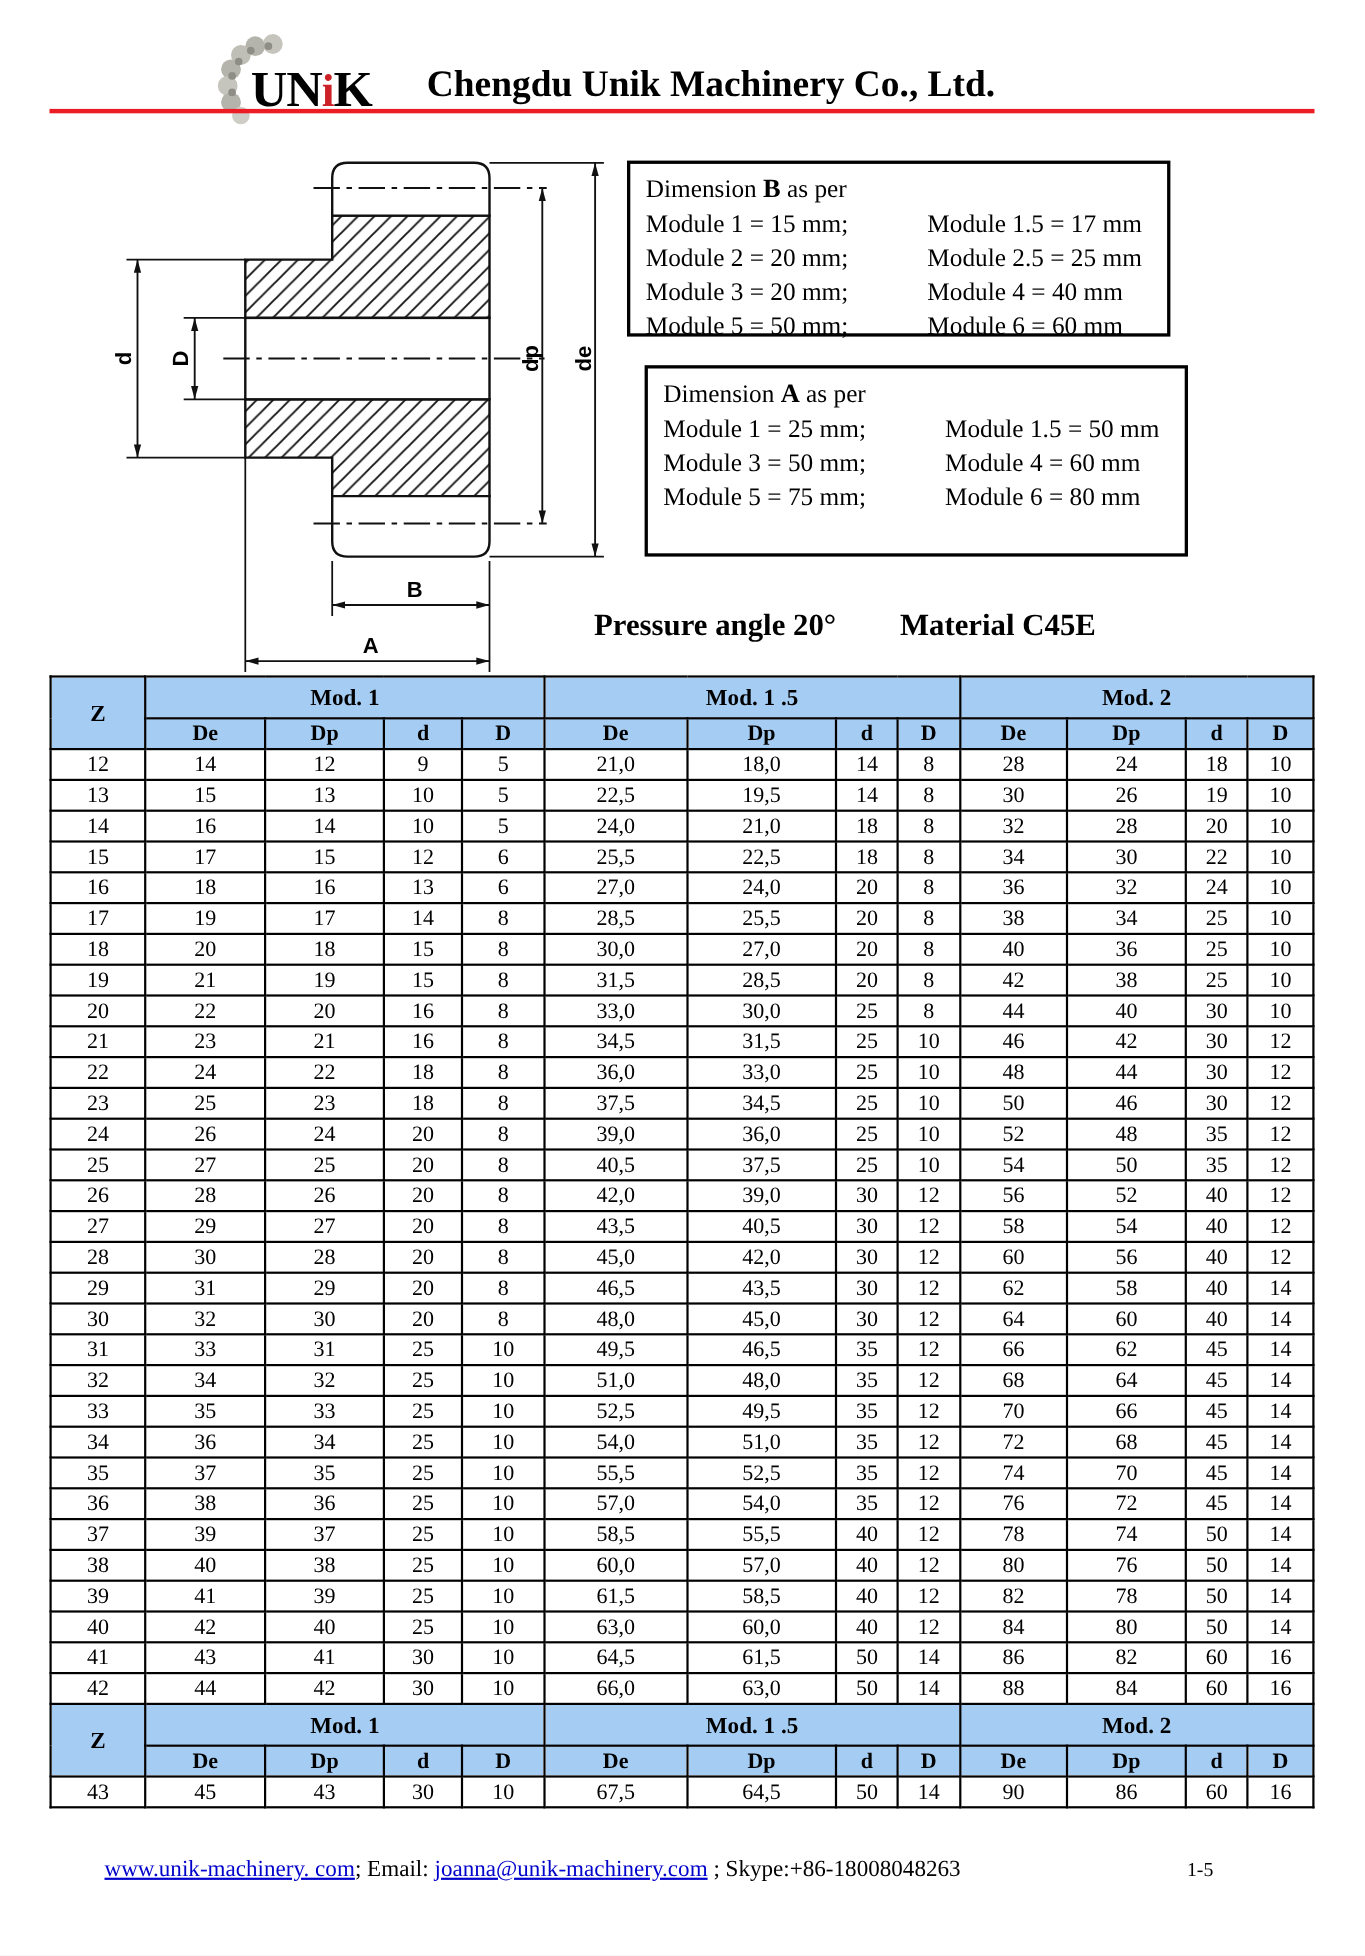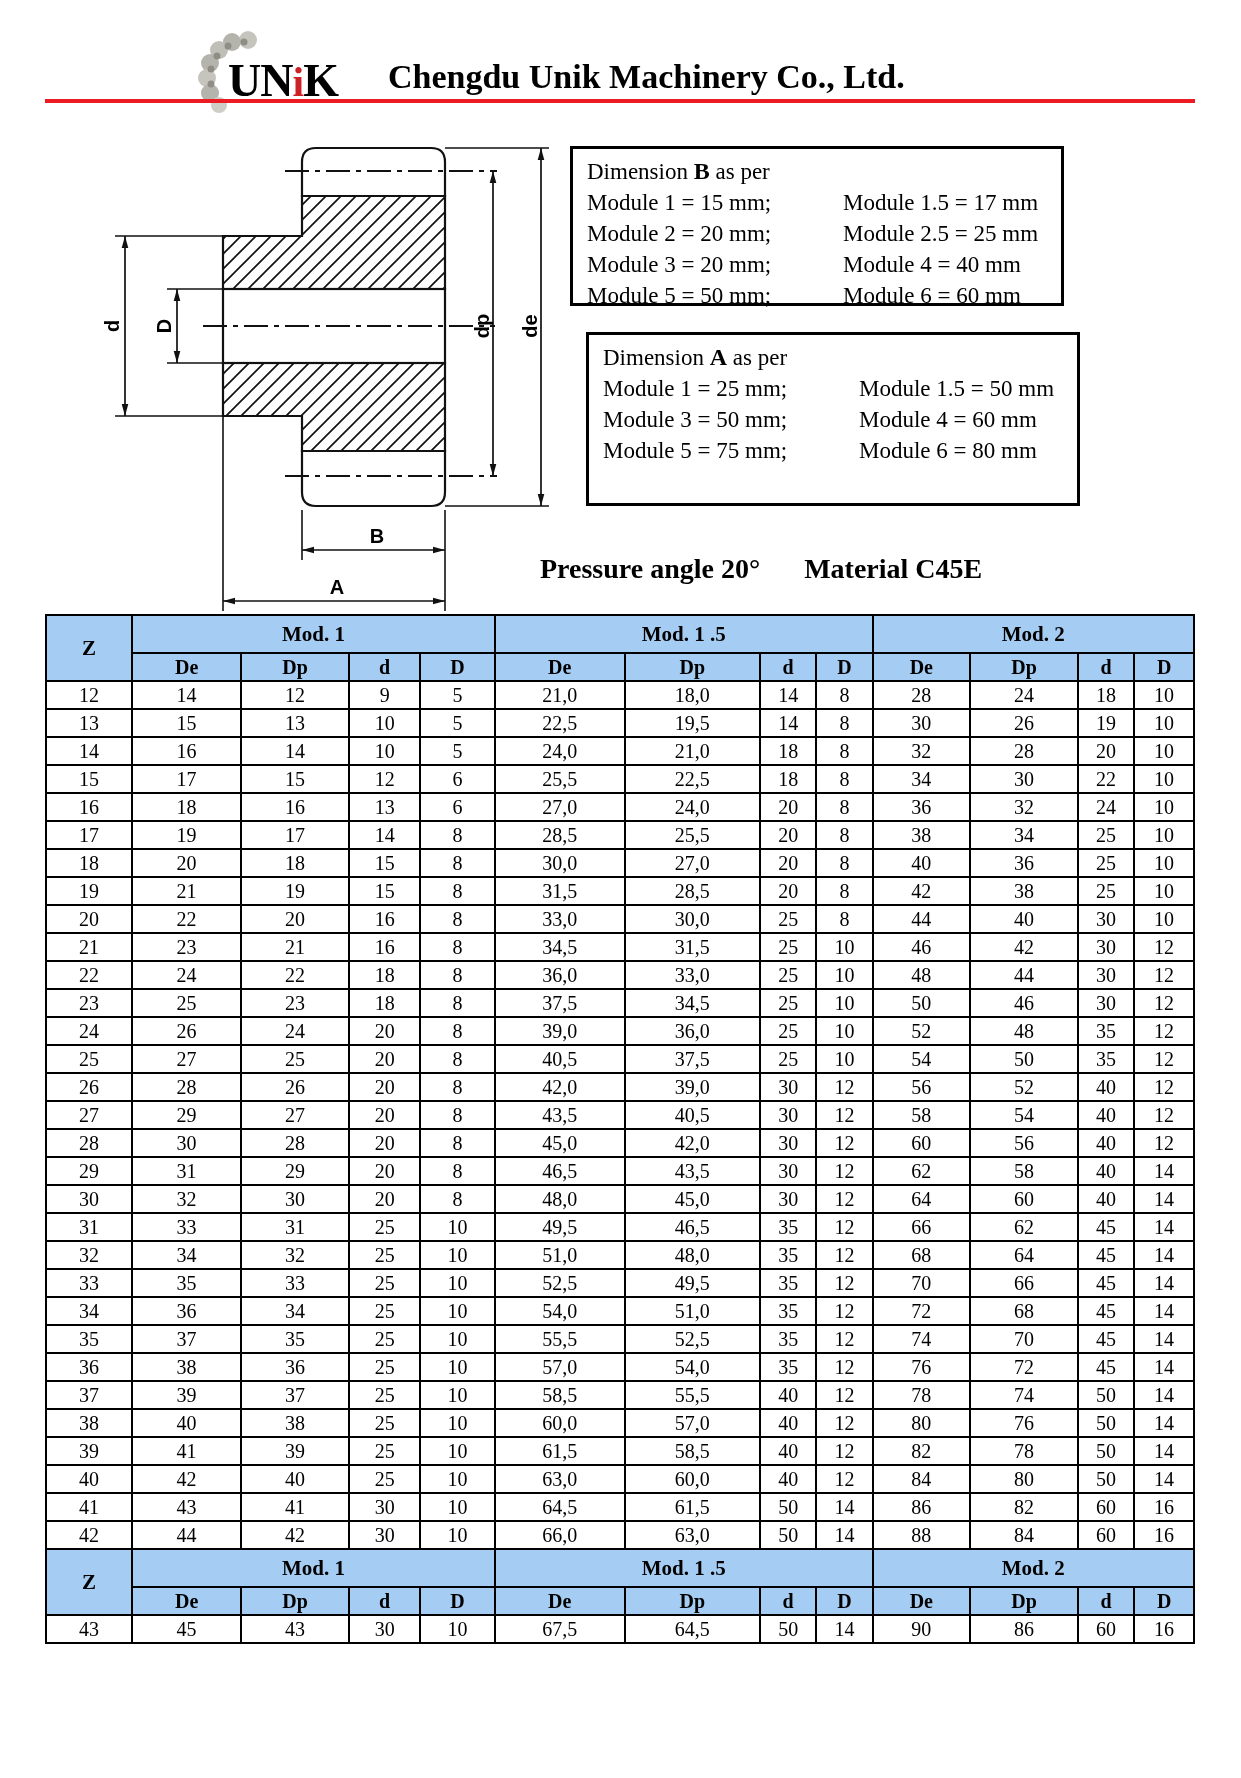--- a/index.html
+++ b/index.html
@@ -43,21 +43,21 @@
   #boxB{top:146px;height:160px;}
   #boxA{top:332px;height:174px;margin-left:16px;}
   .boxrow{display:flex;}
   .boxrow .c1{width:256px;}
   .boxtitle b{font-size:24px;}
   
   #specs{
     position:absolute;left:540px;top:553px;font-size:28px;font-weight:bold;
     white-space:nowrap;
   }
-  #specs .material{margin-left:44px;}
+  #specs .material{margin-left:58px;}
   
   #gear-table{
     position:absolute;left:45px;top:614px;width:1150px;
     border-collapse:collapse;table-layout:fixed;
   }
   #gear-table td{
     border:2px solid #000;text-align:center;vertical-align:middle;
     font-size:20px;padding:0;height:26px;overflow:hidden;
   }
   #gear-table tr.hdr td{background:var(--header-blue);font-weight:bold;}
@@ -728,14 +728,18 @@
           <td>50</td>
           <td>14</td>
           <td>90</td>
           <td>86</td>
           <td>60</td>
           <td>16</td>
         </tr>
       </tbody>
   </table>
 
+  <div id="footer">
+    <span><a>www.unik-machinery. com</a><span>; Email: </span><a>joanna@unik-machinery.com</a><span> ; Skype:+86-18008048263</span></span>
+    <span class="pagenum">1-5</span>
+  </div>
 
 </div>
 
 </body></html>

